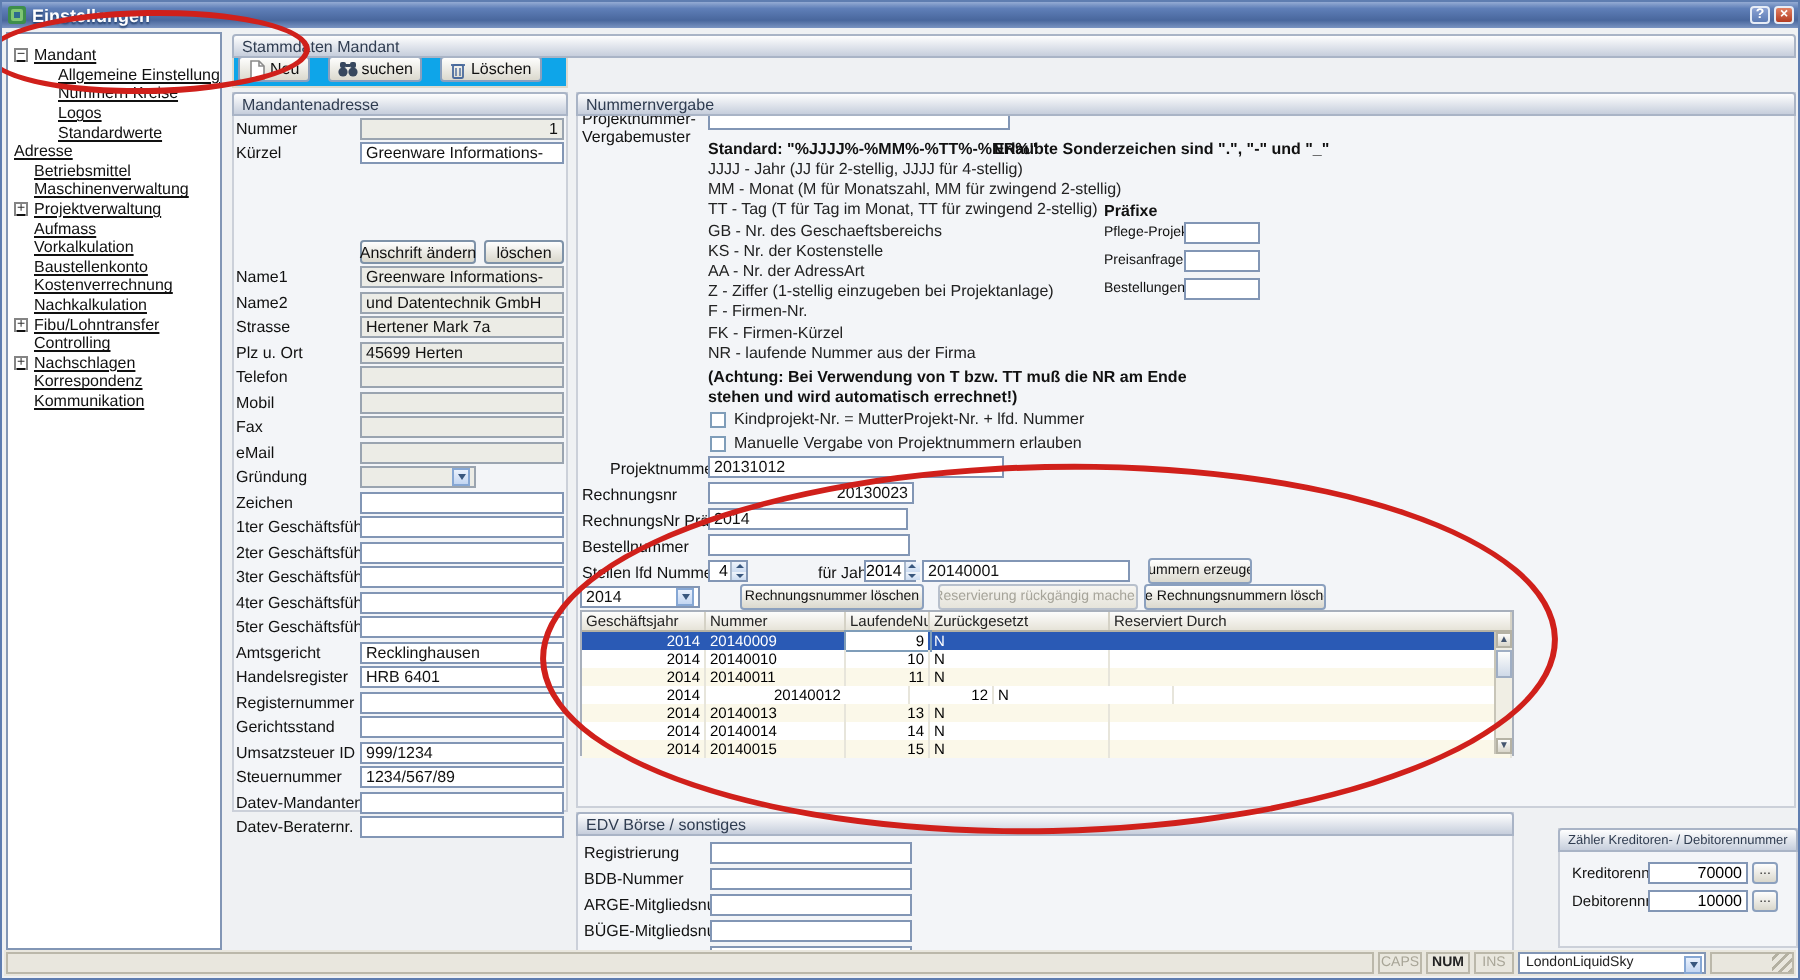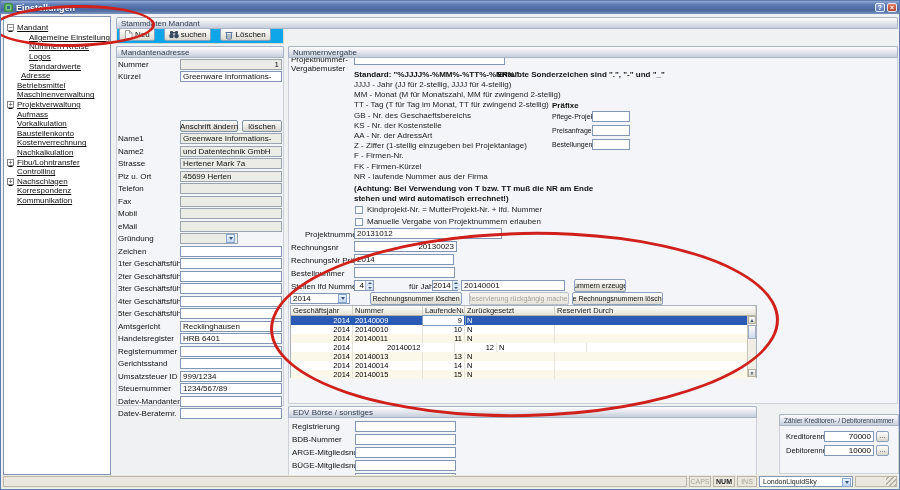--- a/index.html
+++ b/index.html
@@ -140,21 +140,21 @@
       </div>
       <div class="tree-item" style="padding-left: 25px;">
         <span>Nummern Kreise</span>
       </div>
       <div class="tree-item" style="padding-left: 25px;">
         <span>Logos</span>
       </div>
       <div class="tree-item" style="padding-left: 25px;">
         <span>Standardwerte</span>
       </div>
-      <div class="tree-item" style="padding-left: 17px;">
+      <div class="tree-item" style="padding-left: 3px;">
         <span>Adresse</span>
       </div>
       <div class="tree-item" style="padding-left: 13px;">
         <span>Betriebsmittel</span>
       </div>
       <div class="tree-item" style="padding-left: 13px;">
         <span>Maschinenverwaltung</span>
       </div>
       <div class="tree-item" style="padding-left: 3px;">
         <span class="tree-expander">+</span>
@@ -257,25 +257,25 @@
       </div>
       <div class="frow">
         <span class="flabel">Plz u. Ort</span>
         <div class="fctl ro">45699 Herten</div>
       </div>
       <div class="frow">
         <span class="flabel">Telefon</span>
         <div class="fctl ro"></div>
       </div>
       <div class="frow">
+        <span class="flabel">Mobil</span>
+        <div class="fctl ro"></div>
+      </div>
+      <div class="frow">
         <span class="flabel">Fax</span>
-        <div class="fctl ro"></div>
-      </div>
-      <div class="frow">
-        <span class="flabel">Mobil</span>
         <div class="fctl ro"></div>
       </div>
       <div class="frow">
         <span class="flabel">eMail</span>
         <div class="fctl ro"></div>
       </div>
       <div class="frow">
         <span class="flabel">Gründung</span>
         <div class="fctl ro" style="flex: 0 0 auto; width: 58px;">
           <span class="combo-arrow">

